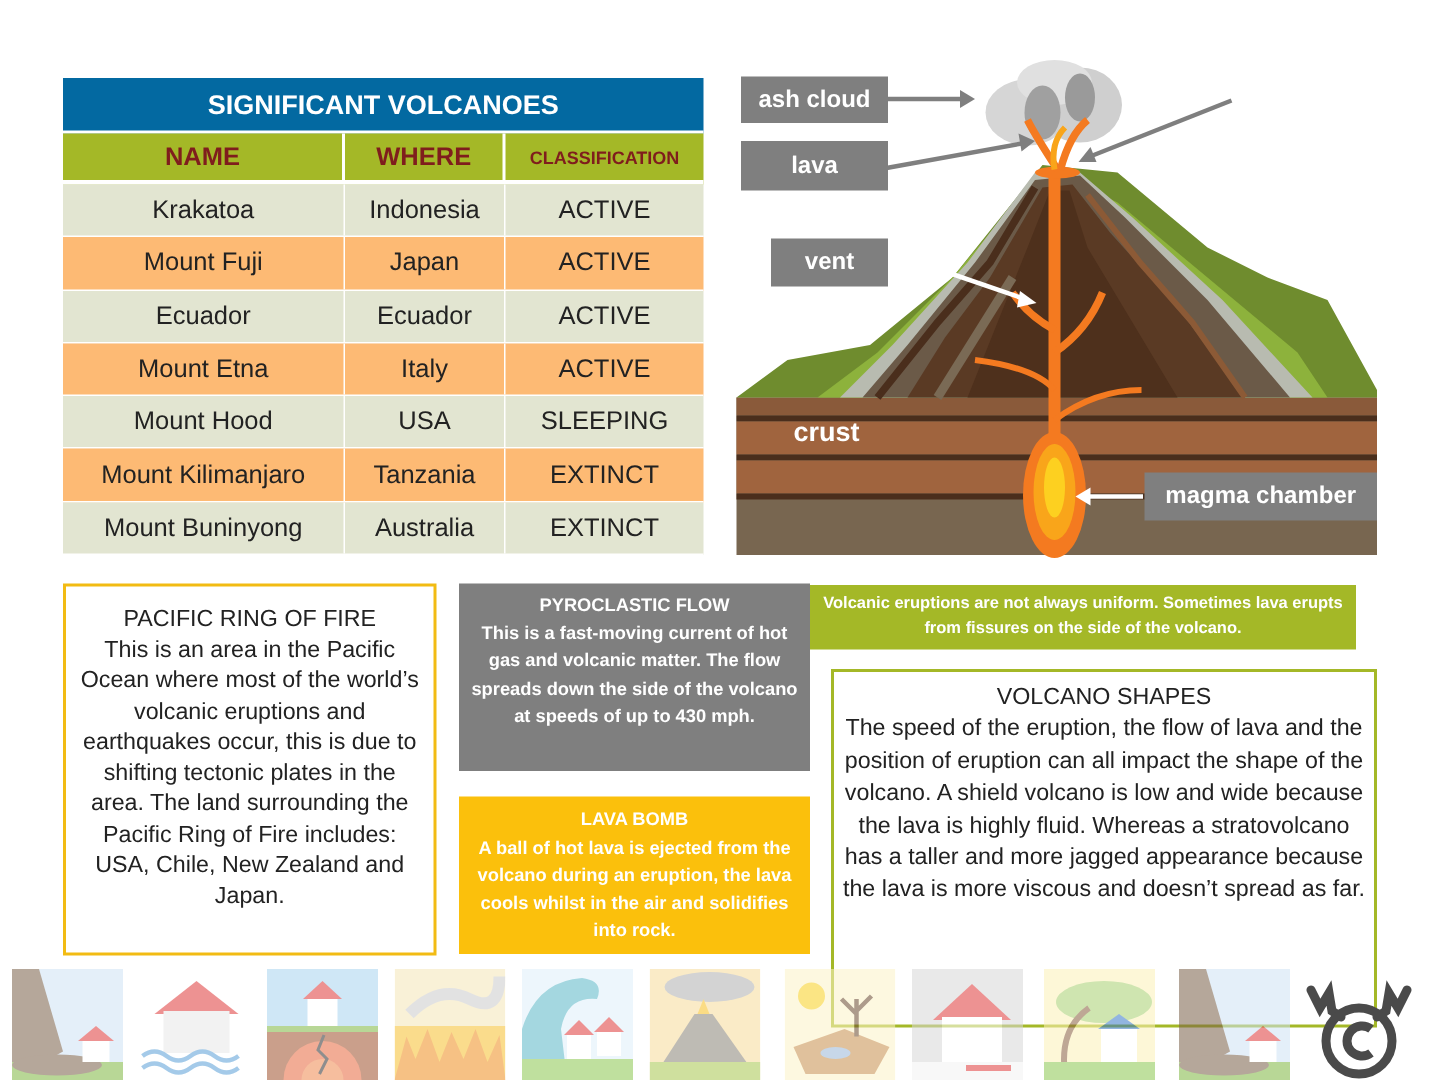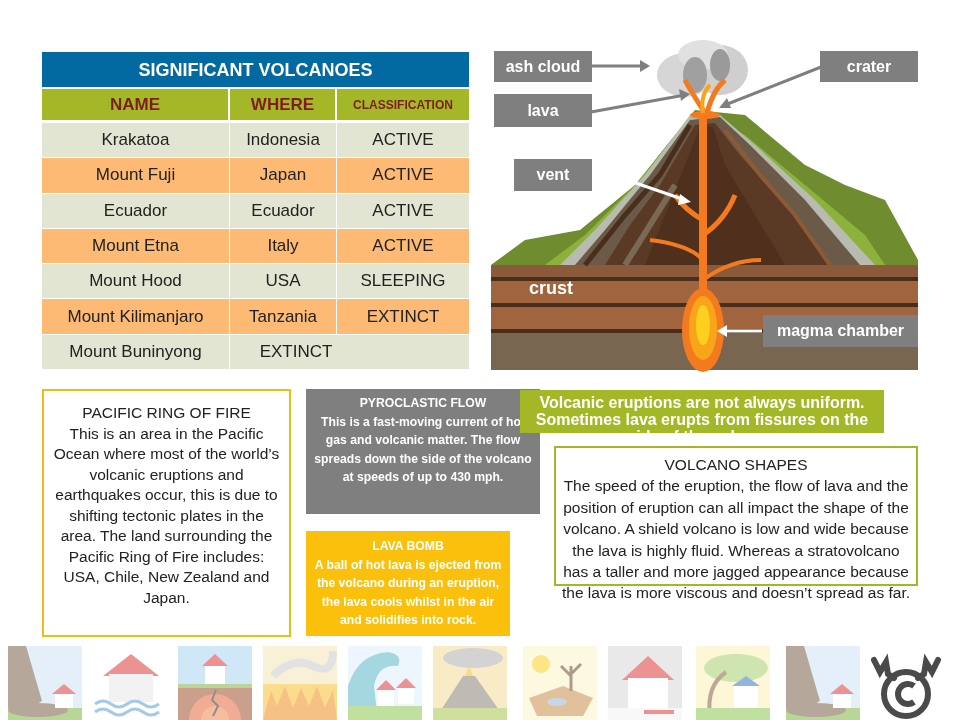--- a/index.html
+++ b/index.html
@@ -24,23 +24,23 @@
   
   .diagram { position: absolute; left: 485px; top: 35px; width: 440px; height: 340px; }
   .diagram svg { position: absolute; left: 0; top: 0; }
   .lbl { position: absolute; background: #7f7f7f; color: #fff; font-weight: bold; font-size: 16px; display: flex; align-items: center; justify-content: center; }
   .crust-lbl { position: absolute; color: #fff; font-weight: bold; font-size: 18px; }
 
   
   .box { position: absolute; text-align: center; }
   .ring { left: 42px; top: 389px; width: 249px; height: 248px; border: 2px solid #f2bb13; padding: 12px 6px; font-size: 15.5px; line-height: 20.5px; color: #222; }
   .pyro { left: 306px; top: 389px; width: 234px; height: 125px; background: #7f7f7f; color: #fff; font-weight: bold; font-size: 12.2px; line-height: 18.6px; padding: 5px 4px; }
-  .bomb { left: 306px; top: 531px; width: 204px; height: 105px; background: #fbc00c; color: #fff; font-weight: bold; font-size: 12.2px; line-height: 18.6px; padding: 6px 4px; }
-  .fiss { left: 520px; top: 390px; width: 364px; height: 43px; background: #a4b827; color: #fff; font-weight: bold; font-size: 16px; line-height: 17px; padding: 4px 6px; }
-  .shapes { left: 554px; top: 446px; width: 364px; height: 140px; border: 2px solid #a4b827; padding: 6px 4px; font-size: 15.5px; line-height: 21.4px; color: #222; }
+  .bomb { left: 306px; top: 531px; width: 234px; height: 105px; background: #fbc00c; color: #fff; font-weight: bold; font-size: 12.2px; line-height: 18.6px; padding: 6px 4px; }
+  .fiss { left: 540px; top: 390px; width: 364px; height: 43px; background: #a4b827; color: #fff; font-weight: bold; font-size: 11px; line-height: 17px; padding: 4px 6px; }
+  .shapes { left: 554px; top: 446px; width: 364px; height: 239px; border: 2px solid #a4b827; padding: 6px 4px; font-size: 15.5px; line-height: 21.4px; color: #222; }
 
   
   .strip { position: absolute; top: 646px; left: 0; width: 960px; height: 74px; }
   .tile { position: absolute; top: 0; width: 74px; height: 74px; overflow: hidden; opacity: 0.55; }
   .tile svg { width: 74px; height: 74px; display: block; }
   .logo { position: absolute; left: 870px; top: 4px; width: 72px; height: 70px; }
 </style>
 </head>
 <body>
 
@@ -76,20 +76,21 @@
     <div class="c2">USA</div>
     <div class="c3">SLEEPING</div>
   </div>
   <div class="row even">
     <div class="c1">Mount Kilimanjaro</div>
     <div class="c2">Tanzania</div>
     <div class="c3">EXTINCT</div>
   </div>
   <div class="row odd">
     <div class="c1">Mount Buninyong</div>
+    <div class="c2">Australia</div>
     <div class="c3">EXTINCT</div>
   </div>
 </div>
 
 <div class="diagram">
   <svg width="440" height="340" viewBox="0 0 440 340">
 
     <rect x="6" y="230" width="427" height="105" fill="#786650"></rect>
 
     <rect x="6" y="230" width="427" height="12" fill="#8a5a3a"></rect>
@@ -139,21 +140,20 @@
     <line x1="106" y1="77" x2="200" y2="60" stroke="#7f7f7f" stroke-width="3"></line>
     <polygon points="205,59 194,54 196,66" fill="#7f7f7f"></polygon>
     <line x1="336" y1="32" x2="240" y2="70" stroke="#7f7f7f" stroke-width="3"></line>
     <polygon points="234,73 246,73 242,63" fill="#7f7f7f"></polygon>
     <line x1="142" y1="145" x2="200" y2="165" stroke="#fff" stroke-width="3"></line>
     <polygon points="206,167 195,159 193,170" fill="#fff"></polygon>
     <line x1="277" y1="296" x2="238" y2="296" stroke="#fff" stroke-width="3"></line>
     <polygon points="232,296 242,290 242,302" fill="#fff"></polygon>
   </svg>
   <div class="lbl" style="left:9px;top:16px;width:98px;height:31px;">ash cloud</div>
-  <div class="lbl" style="left:335px;top:16px;width:98px;height:31px;">crater</div>
   <div class="lbl" style="left:9px;top:59px;width:98px;height:33px;">lava</div>
   <div class="lbl" style="left:29px;top:124px;width:78px;height:32px;">vent</div>
   <div class="crust-lbl" style="left:44px;top:243px;">crust</div>
   <div class="lbl" style="left:278px;top:280px;width:155px;height:32px;text-align:center;">magma chamber</div>
 </div>
 
 <div class="box ring">
   <div>PACIFIC RING OF FIRE</div>
   <div>This is an area in the Pacific Ocean where most of the world’s volcanic eruptions and earthquakes occur, this is due to shifting tectonic plates in the area. The land surrounding the Pacific Ring of Fire includes: USA, Chile, New Zealand and Japan.</div>
 </div>

